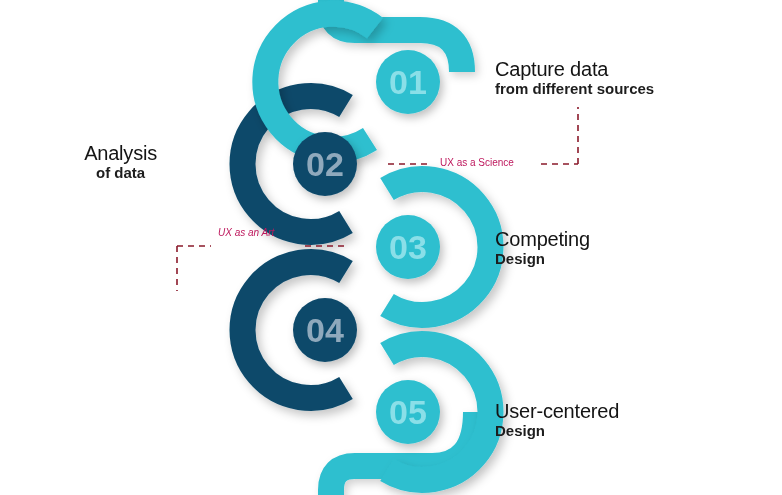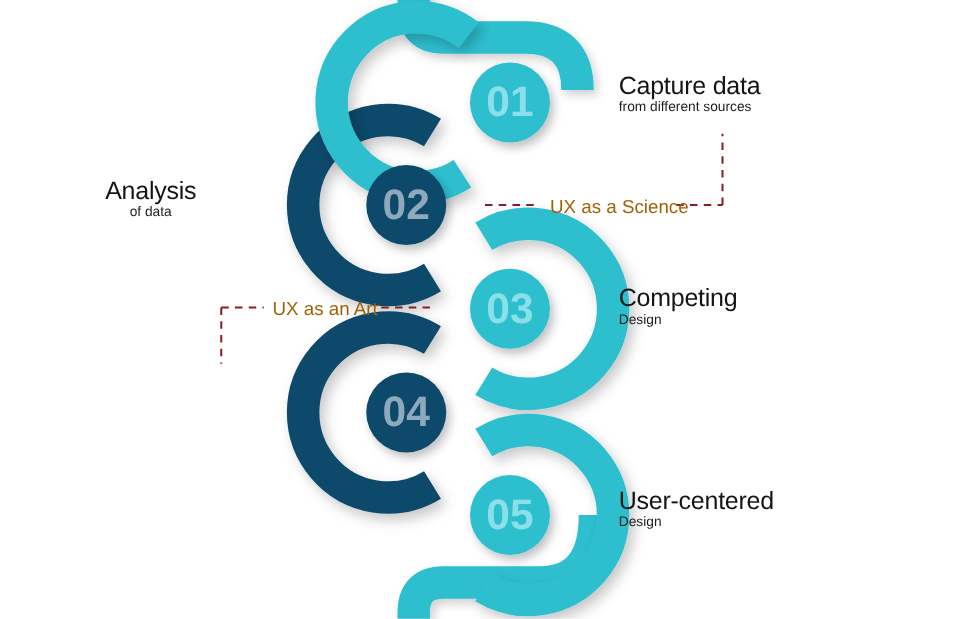--- a/index.html
+++ b/index.html
@@ -12,29 +12,29 @@
   }
   #stage{position:absolute;left:0;top:0;width:702px;height:495px;}
   svg#graphic{position:absolute;left:0;top:0;width:782px;height:495px;}
 
   .txt{position:absolute;}
   .title{
     font-size:20px;font-weight:normal;color:#141414;
     letter-spacing:-0.2px;line-height:1.12;white-space:nowrap;
   }
   .subtitle{
-    font-size:11px;font-weight:normal;color:#1d1d1d;
+    font-size:15px;font-weight:bold;color:#1d1d1d;
     line-height:1.15;white-space:nowrap;
   }
   .right-block{text-align:left;}
   .left-block{text-align:center;}
 
   .conn-label{
     position:absolute;
-    font-size:15px;color:#a16207;white-space:nowrap;
+    font-size:10px;color:#be185d;white-space:nowrap;
     line-height:1;
   }
 </style>
 </head>
 <body>
 
 <div id="stage">
 
   <svg id="graphic" viewBox="0 0 782 495">
     <defs>
@@ -121,22 +121,22 @@
     <div class="title">Analysis</div>
     <div class="subtitle">of data</div>
   </div>
 
   <div class="txt right-block" style="left:495px;top:228px;">
     <div class="title">Competing</div>
     <div class="subtitle">Design</div>
   </div>
 
 
-  <div class="txt right-block" style="left:495px;top:390px;">
+  <div class="txt right-block" style="left:495px;top:400px;">
     <div class="title">User-centered</div>
     <div class="subtitle">Design</div>
   </div>
 
   <div class="conn-label" style="left:440px;top:158px;">UX as a Science</div>
 
-  <div class="conn-label" style="left:218px;top:240px;">UX as an Art</div>
+  <div class="conn-label" style="left:218px;top:228px;font-style:italic;">UX as an Art</div>
 
 </div>
 
 </body></html>

